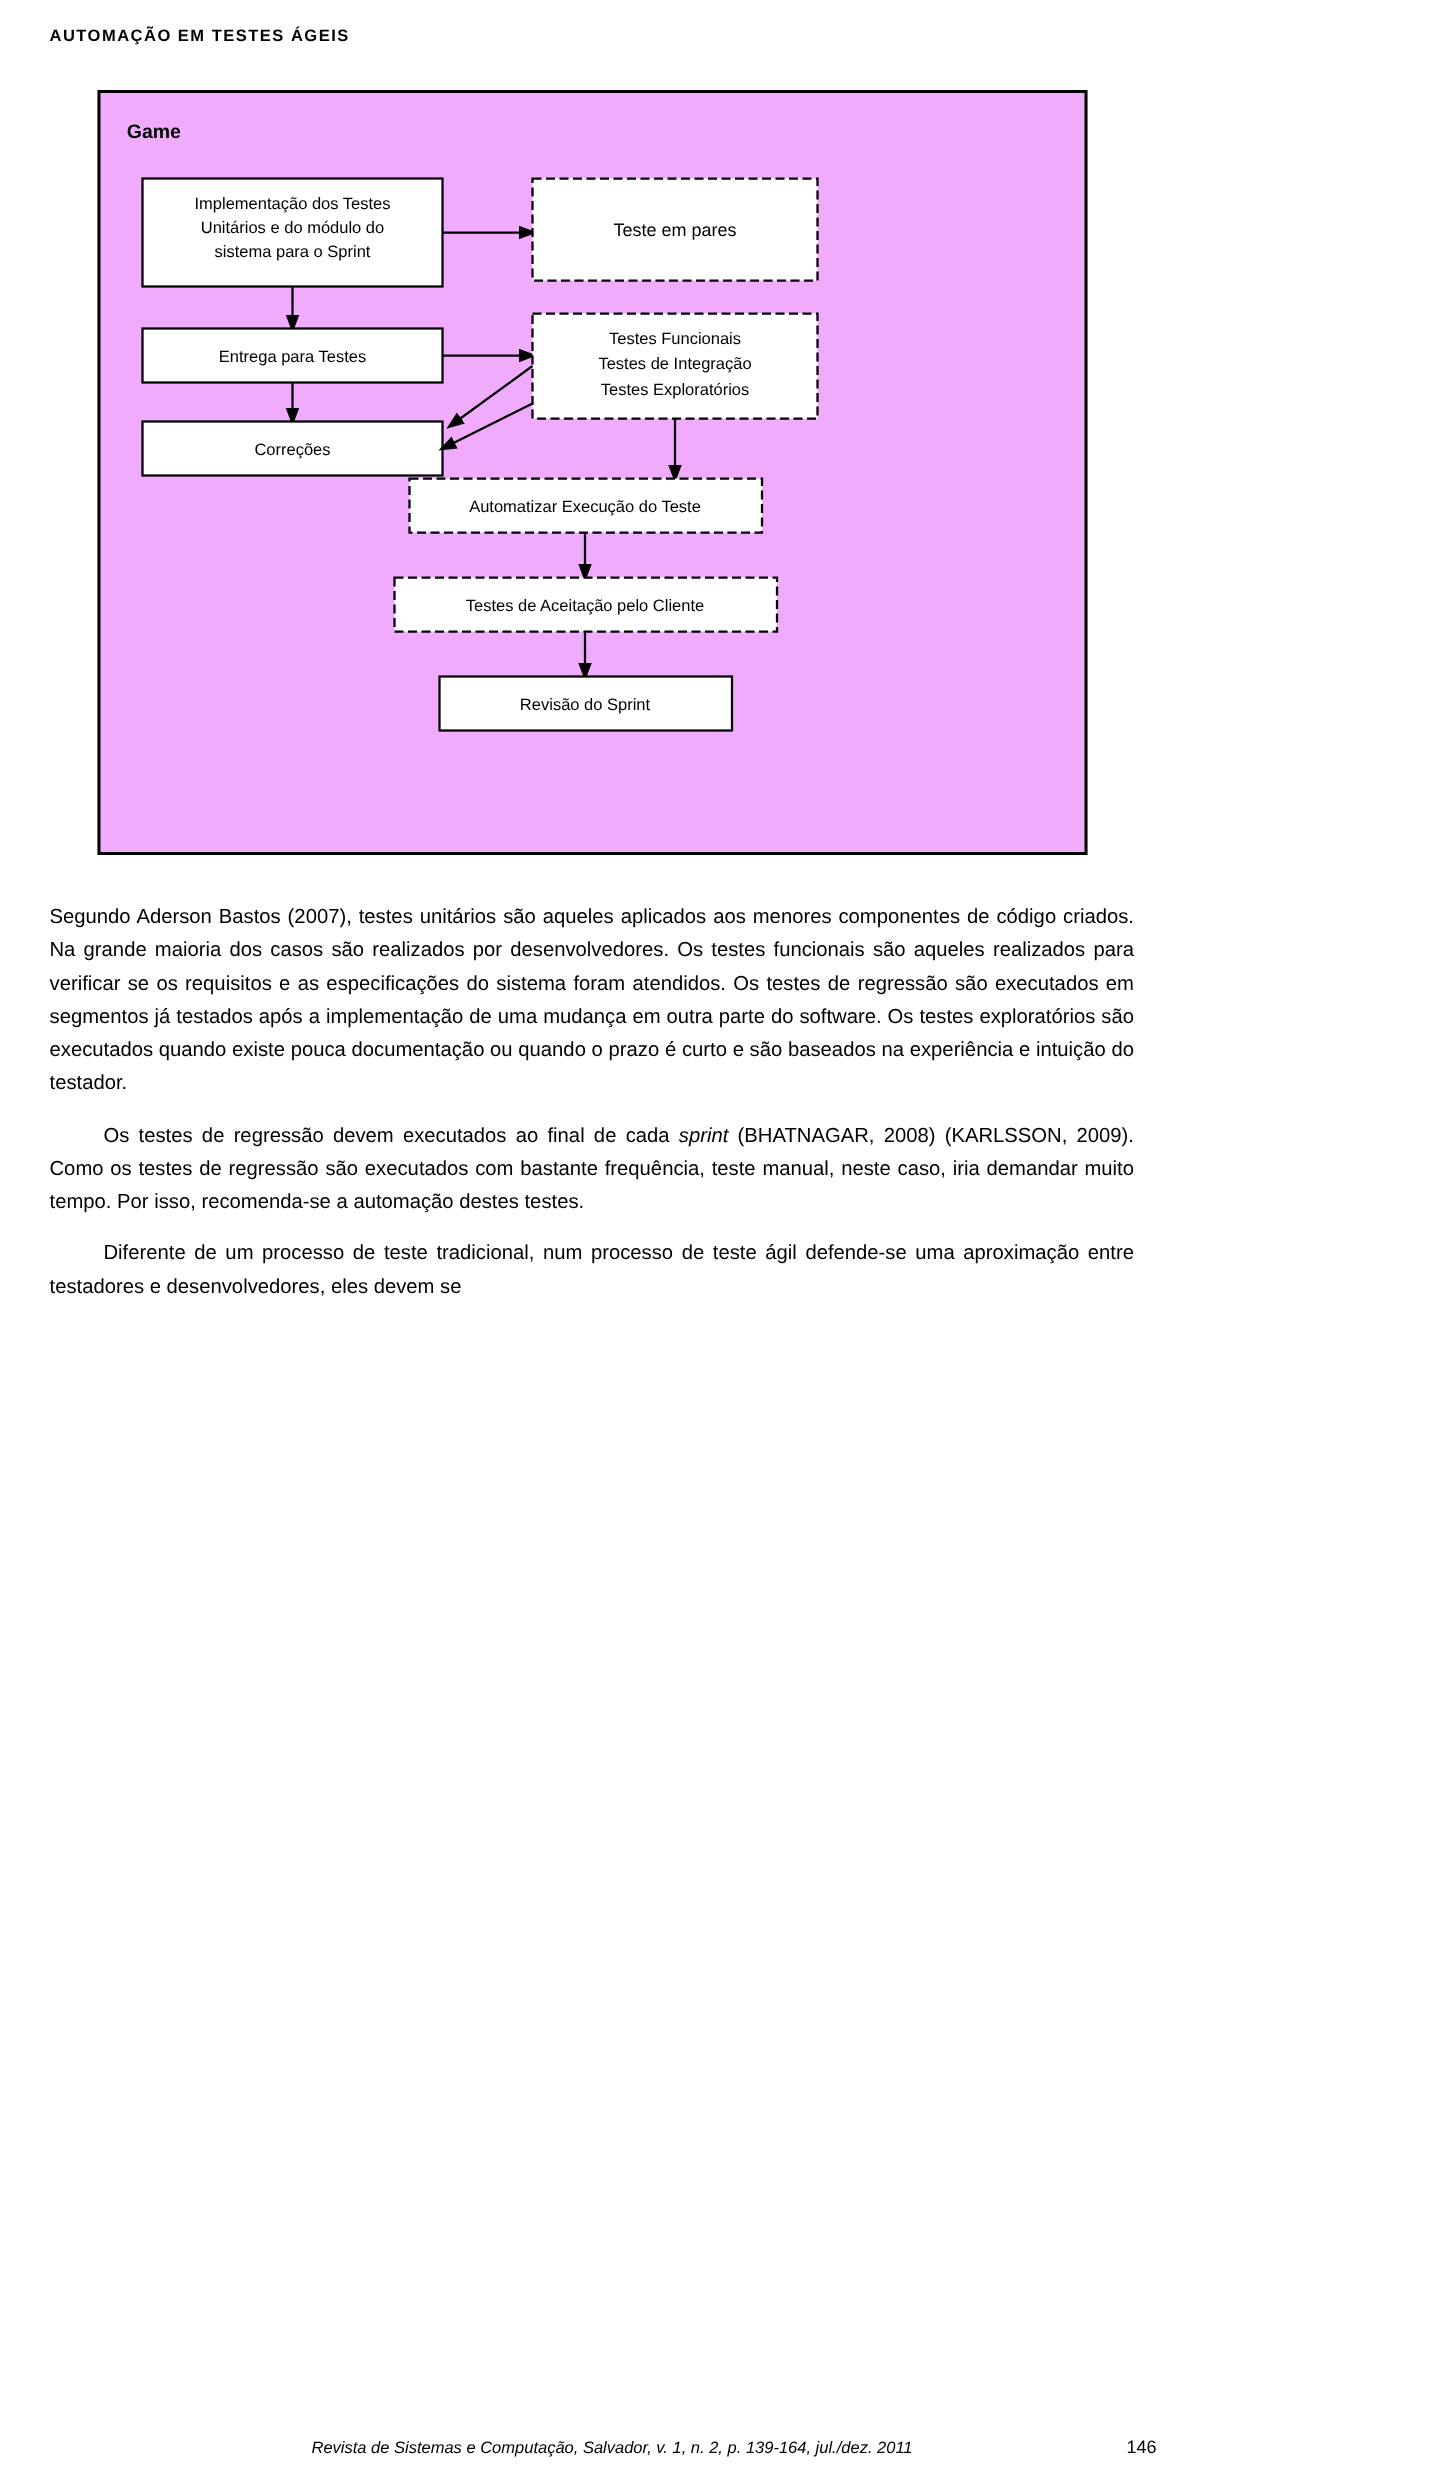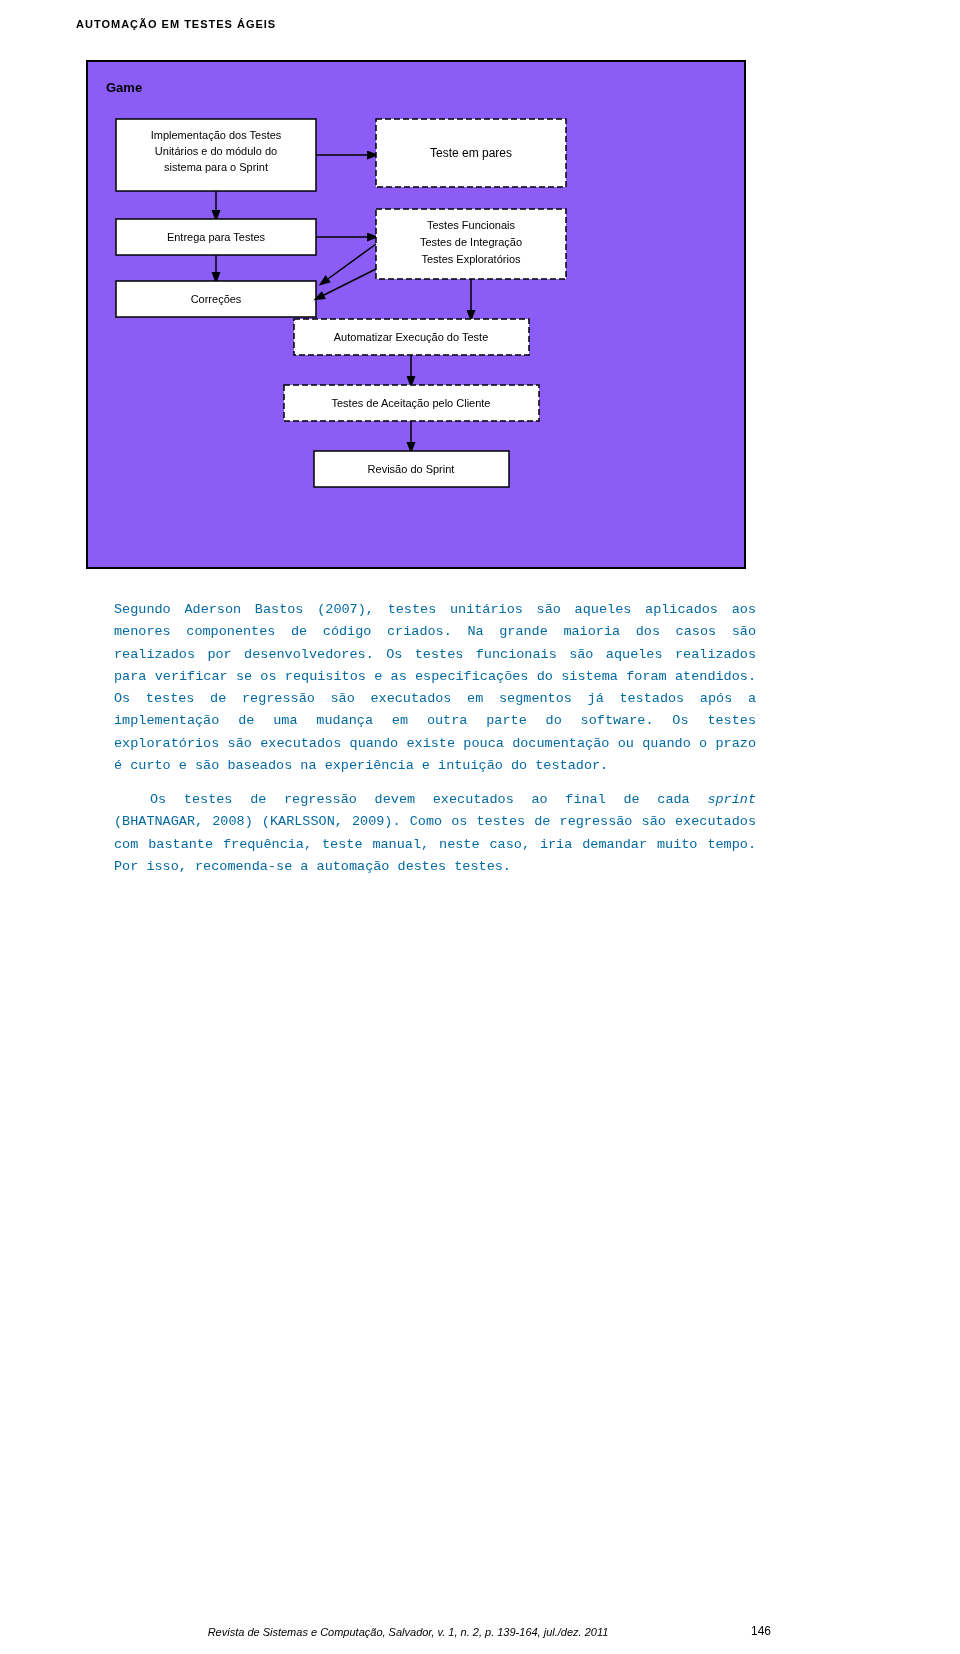--- a/index.html
+++ b/index.html
@@ -9,21 +9,21 @@
       background: #fff;
       font-family: 'Times New Roman', Times, serif;
       font-size: 15px;
       color: #000;
       position: relative;
     }
 
     .page {
       width: 816px;
       min-height: 1654px;
-      padding: 18px 60px 60px 76px;
+      padding: 18px 60px 60px 33px;
       position: relative;
     }
 
     .header {
       font-family: Arial, sans-serif;
       font-size: 11px;
       font-weight: bold;
       letter-spacing: 1px;
       text-transform: uppercase;
       margin-bottom: 30px;
@@ -38,39 +38,38 @@
       color: #000;
     }
 
     
     .diagram-container {
       border: 2px solid #000;
       width: 660px;
       margin: 16px auto 30px auto;
       padding: 18px 18px 24px 18px;
       position: relative;
-      background: #8b5cf6;
+      background: #f0abfc;
     }
 
     .diagram-title {
       font-family: Arial, sans-serif;
       font-size: 13px;
       font-weight: bold;
       margin-bottom: 14px;
       color: #000;
     }
 
     .body-text {
-      font-family: Liberation Mono, monospace;
+      font-family: Liberation Sans, sans-serif;
       font-size: 13.5px;
       line-height: 1.65;
       text-align: justify;
-      color: #0369a1;
+      color: #000000;
       margin-bottom: 12px;
-      margin-left: 38px;
     }
 
     .indent {
       text-indent: 36px;
     }
 
     .footer {
       position: absolute;
       bottom: 16px;
       left: 0;
@@ -180,20 +179,23 @@
   </div>
 
   <div class="body-text">
     <span>Segundo Aderson Bastos (2007), testes unitários são aqueles aplicados aos menores componentes de código criados. Na grande maioria dos casos são realizados por desenvolvedores. Os testes funcionais são aqueles realizados para verificar se os requisitos e as especificações do sistema foram atendidos. Os testes de regressão são executados em segmentos já testados após a implementação de uma mudança em outra parte do software. Os testes exploratórios são executados quando existe pouca documentação ou quando o prazo é curto e são baseados na experiência e intuição do testador.</span>
   </div>
 
   <div class="body-text indent">
     <span>Os testes de regressão devem executados ao final de cada <span class="italic">sprint</span> (BHATNAGAR, 2008) (KARLSSON, 2009). Como os testes de regressão são executados com bastante frequência, teste manual, neste caso, iria demandar muito tempo. Por isso, recomenda-se a automação destes testes.</span>
   </div>
 
+  <div class="body-text indent">
+    <span>Diferente de um processo de teste tradicional, num processo de teste ágil defende-se uma aproximação entre testadores e desenvolvedores, eles devem se</span>
+  </div>
 
   <div class="footer">
     <div class="footer-text">Revista de Sistemas e Computação, Salvador, v. 1, n. 2, p. 139-164, jul./dez. 2011</div>
   </div>
 
   <div class="page-number">146</div>
 
 </div>
 
 </body></html>

